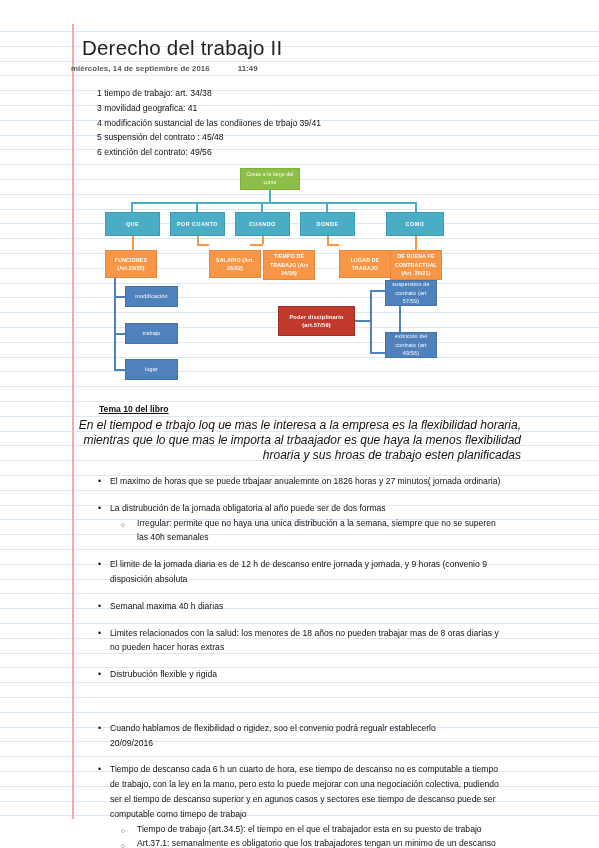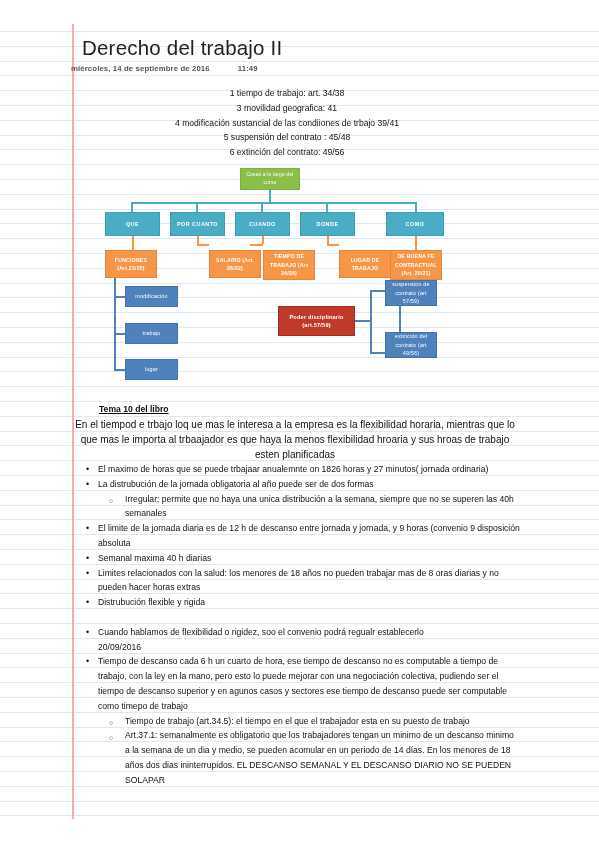--- a/index.html
+++ b/index.html
@@ -31,21 +31,21 @@
   }
   .datestamp{
     position:absolute;left:71px;top:64px;
     font-size:7.8px;font-weight:bold;color:#555;letter-spacing:.1px;
     white-space:nowrap;
   }
   .datestamp .time{margin-left:28px;}
 
   .toplist{
     position:absolute;left:97px;top:86px;width:380px;
-    font-size:8.6px;line-height:14.8px;color:#111;text-align:center;
+    font-size:8.6px;line-height:14.8px;color:#111;
   }
   .toplist div{white-space:nowrap;}
 
   
   #diagram{position:absolute;left:100px;top:168px;width:400px;height:230px;}
   .bx{
     position:absolute;box-sizing:border-box;
     display:flex;align-items:center;justify-content:center;
     text-align:center;color:#ffffff;line-height:8.4px;
     font-size:5.2px;letter-spacing:.2px;
@@ -61,29 +61,29 @@
   .ln.o{background:#F79646;}
   .ln.b{background:#4F81BD;}
 
   
   .tema{
     position:absolute;left:99px;top:404px;
     font-size:8.6px;font-weight:bold;text-decoration:underline;color:#111;
   }
   .para{
     position:absolute;left:69px;top:418px;width:452px;
-    font-size:10px;line-height:14.8px;color:#111;text-align:center;
+    font-size:12px;line-height:14.8px;color:#111;text-align:right;font-style:italic;
   }
   ul.lvl1{
     position:absolute;list-style:none;margin:0;padding:0;
     width:452px;left:69px;
     font-size:8.6px;line-height:14.8px;color:#111;
   }
   ul.lvl1>li{
-    position:relative;padding-left:29px;margin:0;
+    position:relative;padding-left:29px;margin:12px;
   }
   ul.lvl1>li>.b1::before{
     content:"\2022";position:absolute;left:17px;font-size:9px;color:#111;
   }
   ul.lvl2{list-style:none;margin:0;padding:0;}
   ul.lvl2>li{position:relative;padding-left:27px;}
   ul.lvl2>li::before{
     content:"\25CB";position:absolute;left:11px;font-size:6.5px;top:2.6px;color:#111;font-weight:bold;
   }
   .blankline{height:14.8px;}

